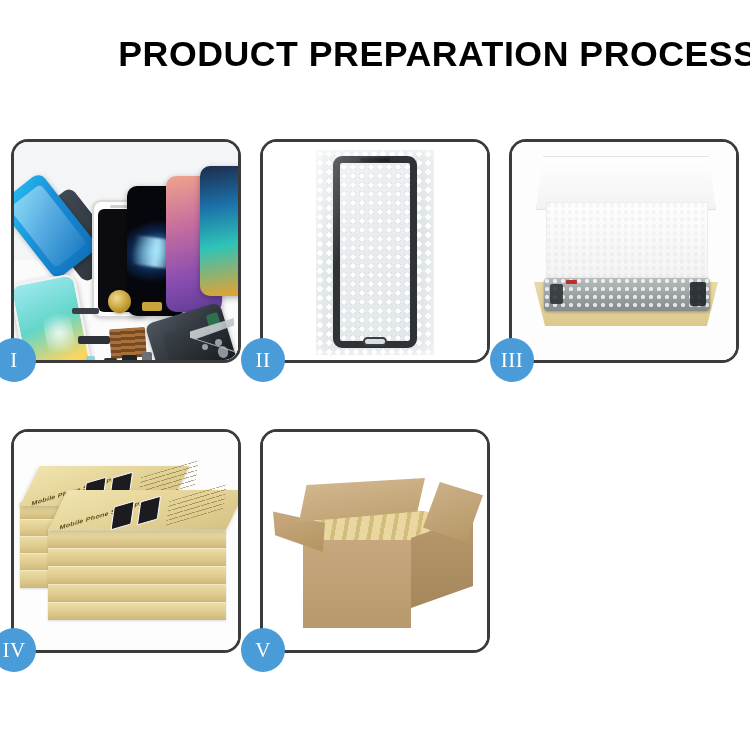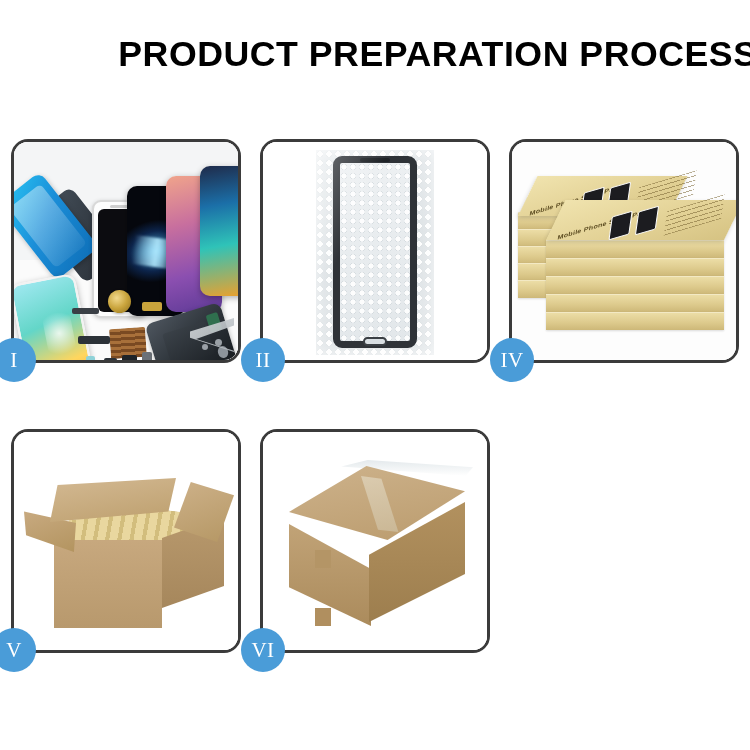--- a/index.html
+++ b/index.html
@@ -437,20 +437,34 @@
     <div class="panel">
       <div class="panel-inner">
         <div class="p2-bg"></div>
         <div class="bubble-sheet"></div>
         <div class="glass-frame"></div>
         <div class="p2-sheen"></div>
       </div>
       <div class="badge">II</div>
     </div>
 
+    <div class="panel">
+      <div class="panel-inner">
+        <div class="p3-bg"></div>
+        <div class="box3-lidback"></div>
+        <div class="box3-foam"></div>
+        <div class="box3-tray"></div>
+        <div class="box3-screen">
+          <div class="tip"></div>
+            <div class="tip2"></div>
+            <div class="red"></div>
+        </div>
+      </div>
+      <div class="badge">III</div>
+    </div>
 
     <div class="panel">
       <div class="panel-inner">
         <div class="p4-bg"></div>
 
         <div class="stackA">
           <div class="slab" style="top:36px"></div>
           <div class="slab" style="top:53px"></div>
           <div class="slab" style="top:70px"></div>
           <div class="slab" style="top:87px"></div>
@@ -487,28 +501,15 @@
         <div class="c5-content"></div>
         <div class="c5-front"></div>
         <div class="c5-side"></div>
         <div class="flap-l"></div>
         <div class="flap-top"></div>
         <div class="flap-r"></div>
       </div>
       <div class="badge">V</div>
     </div>
 
-    <div class="panel">
-      <div class="panel-inner">
-        <div class="p6-bg"></div>
-        <div class="c6-shadow"></div>
-        <div class="c6-top"></div>
-        <div class="c6-tape"></div>
-        <div class="c6-front"></div>
-        <div class="c6-side"></div>
-        <div class="c6-tab1"></div>
-        <div class="c6-tab2"></div>
-      </div>
-      <div class="badge">VI</div>
-    </div>
 
   </div>
 </div>
 
 </body></html>

